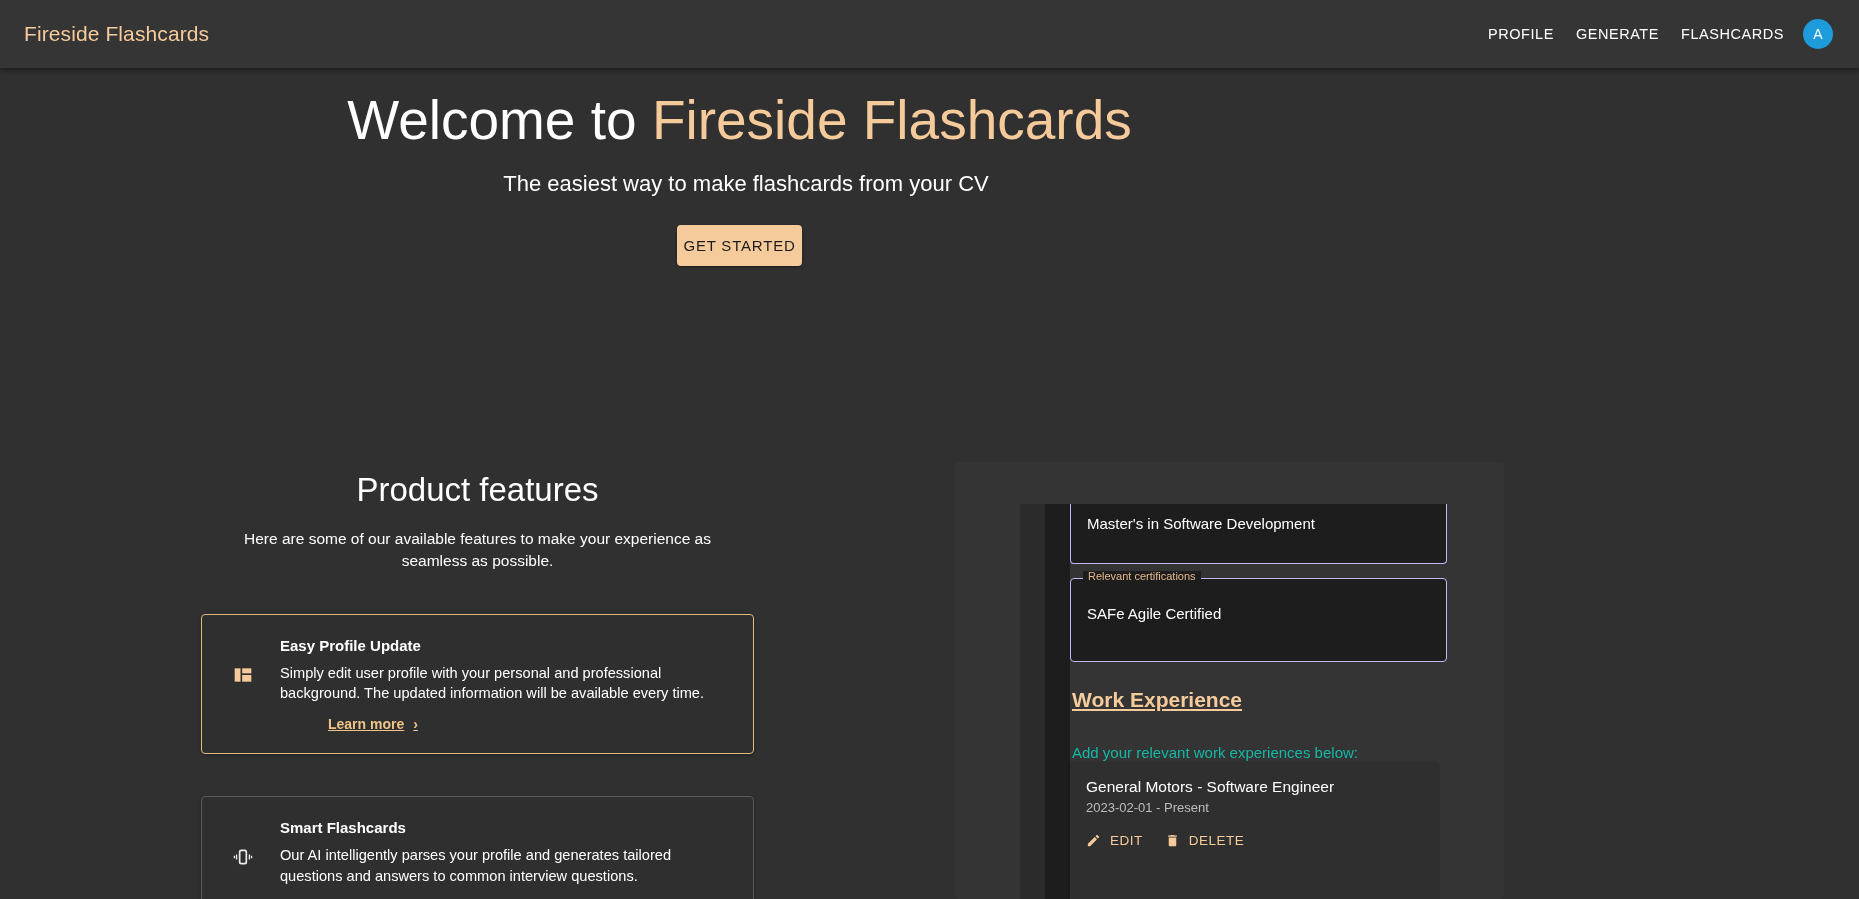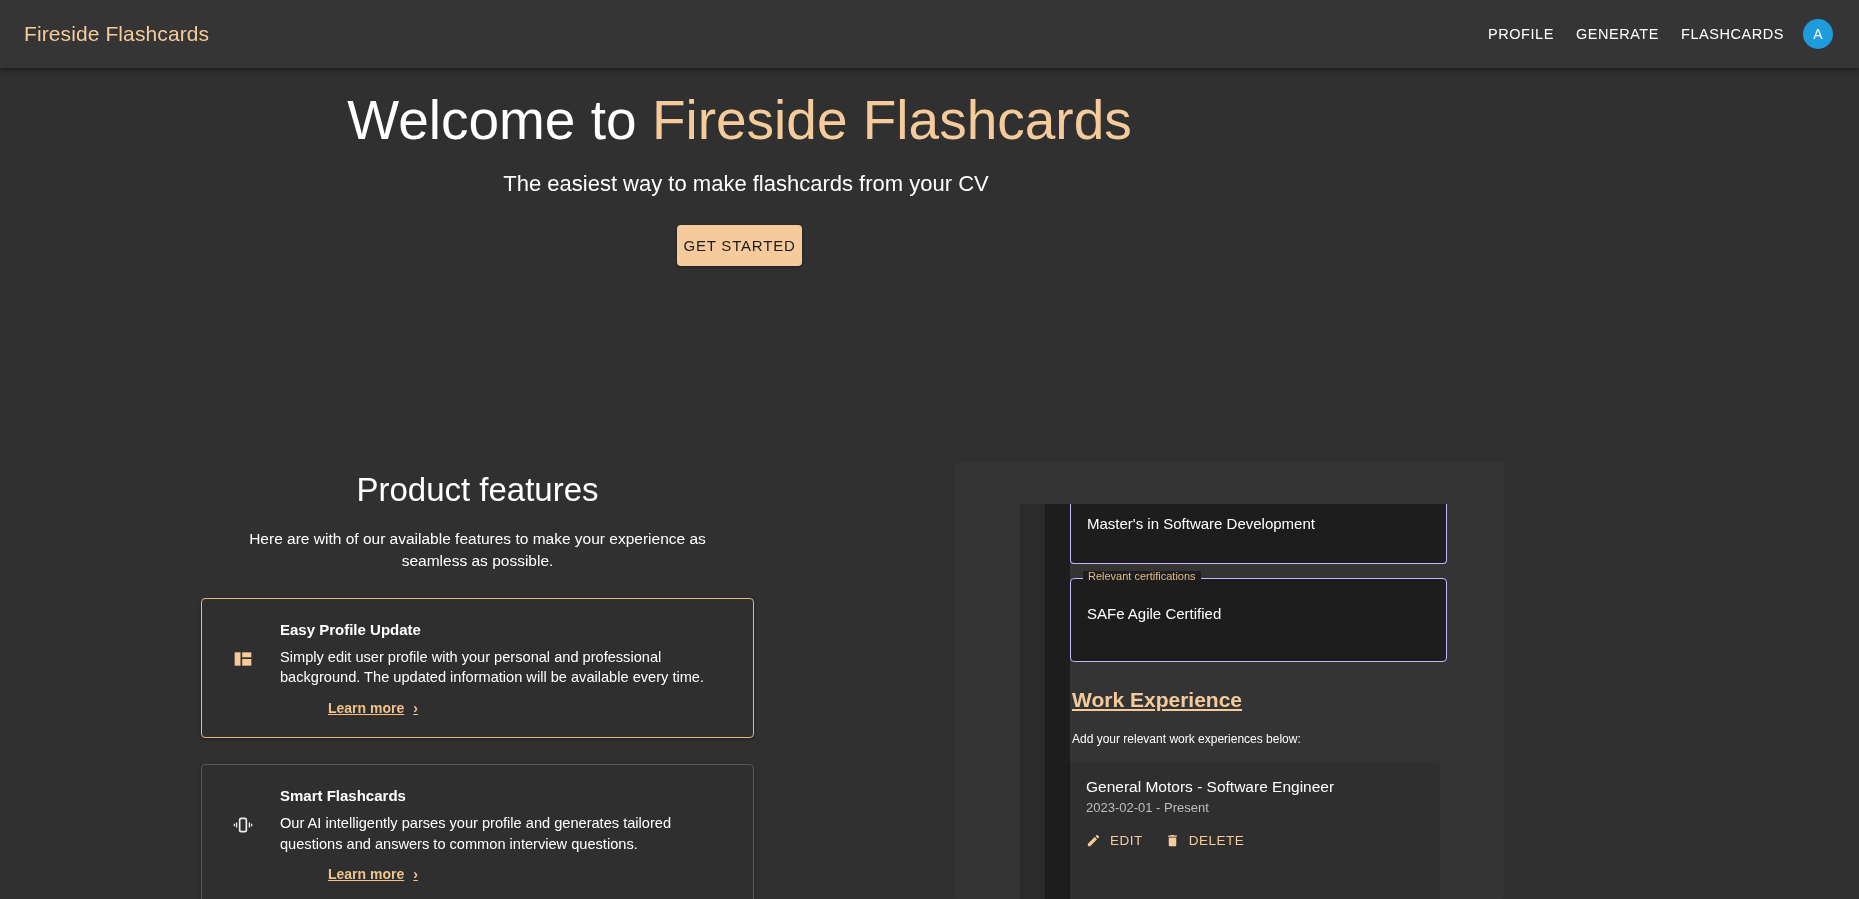--- a/index.html
+++ b/index.html
@@ -118,21 +118,21 @@
   }
   .features-sub {
     margin: 18px auto 0 auto;
     width: 505px;
     font-size: 15.5px;
     line-height: 1.42;
     color: #ffffff;
   }
 
   .fcard {
-    margin: 26px auto 0 auto;
+    margin: 42px auto 0 auto;
     width: 553px;
     border-radius: 4px;
     background: #2f2f2f;
     display: flex;
     align-items: flex-start;
     padding: 22px 22px 20px 24px;
     text-align: left;
     box-shadow: 0 1px 3px rgba(0,0,0,0.35);
   }
   .fcard.accent-border { border: 1px solid #e5b97f; }
@@ -239,23 +239,23 @@
   .section-head {
     position: absolute;
     top: 184px; left: 2px;
     font-size: 21px;
     font-weight: bold;
     color: #f6cb9c;
     text-decoration: underline;
   }
   .section-note {
     position: absolute;
-    top: 228px; left: 2px;
-    font-size: 12px;
-    color: #ffffff;
+    top: 240px; left: 2px;
+    font-size: 15px;
+    color: #14b8a6;
   }
 
   .exp-card {
     position: absolute;
     top: 258px; left: 0;
     width: 368px;
     height: 140px;
     background: #2f2f2f;
     border-radius: 4px;
     padding: 16px 16px 0 16px;
@@ -298,21 +298,21 @@
   <div class="hero-sub">The easiest way to make flashcards from your CV</div>
   <div class="cta-wrap">
     <button class="cta">GET STARTED</button>
   </div>
 </div>
 
 <div class="lower">
 
   <div class="features">
     <h2 class="features-title">Product features</h2>
-    <p class="features-sub">Here are with of our available features to make your experience as seamless as possible.</p>
+    <p class="features-sub">Here are some of our available features to make your experience as seamless as possible.</p>
 
     <div class="fcard accent-border">
       <div class="fcard-icon">
         <svg width="20" height="20" viewBox="0 0 24 24" aria-hidden="true">
           <rect x="2" y="4" width="7" height="16" fill="#f6cb9c"></rect>
           <rect x="11" y="4" width="11" height="6" fill="#f6cb9c"></rect>
           <rect x="11" y="12" width="11" height="8" fill="#f6cb9c"></rect>
         </svg>
       </div>
       <div class="fcard-body">

